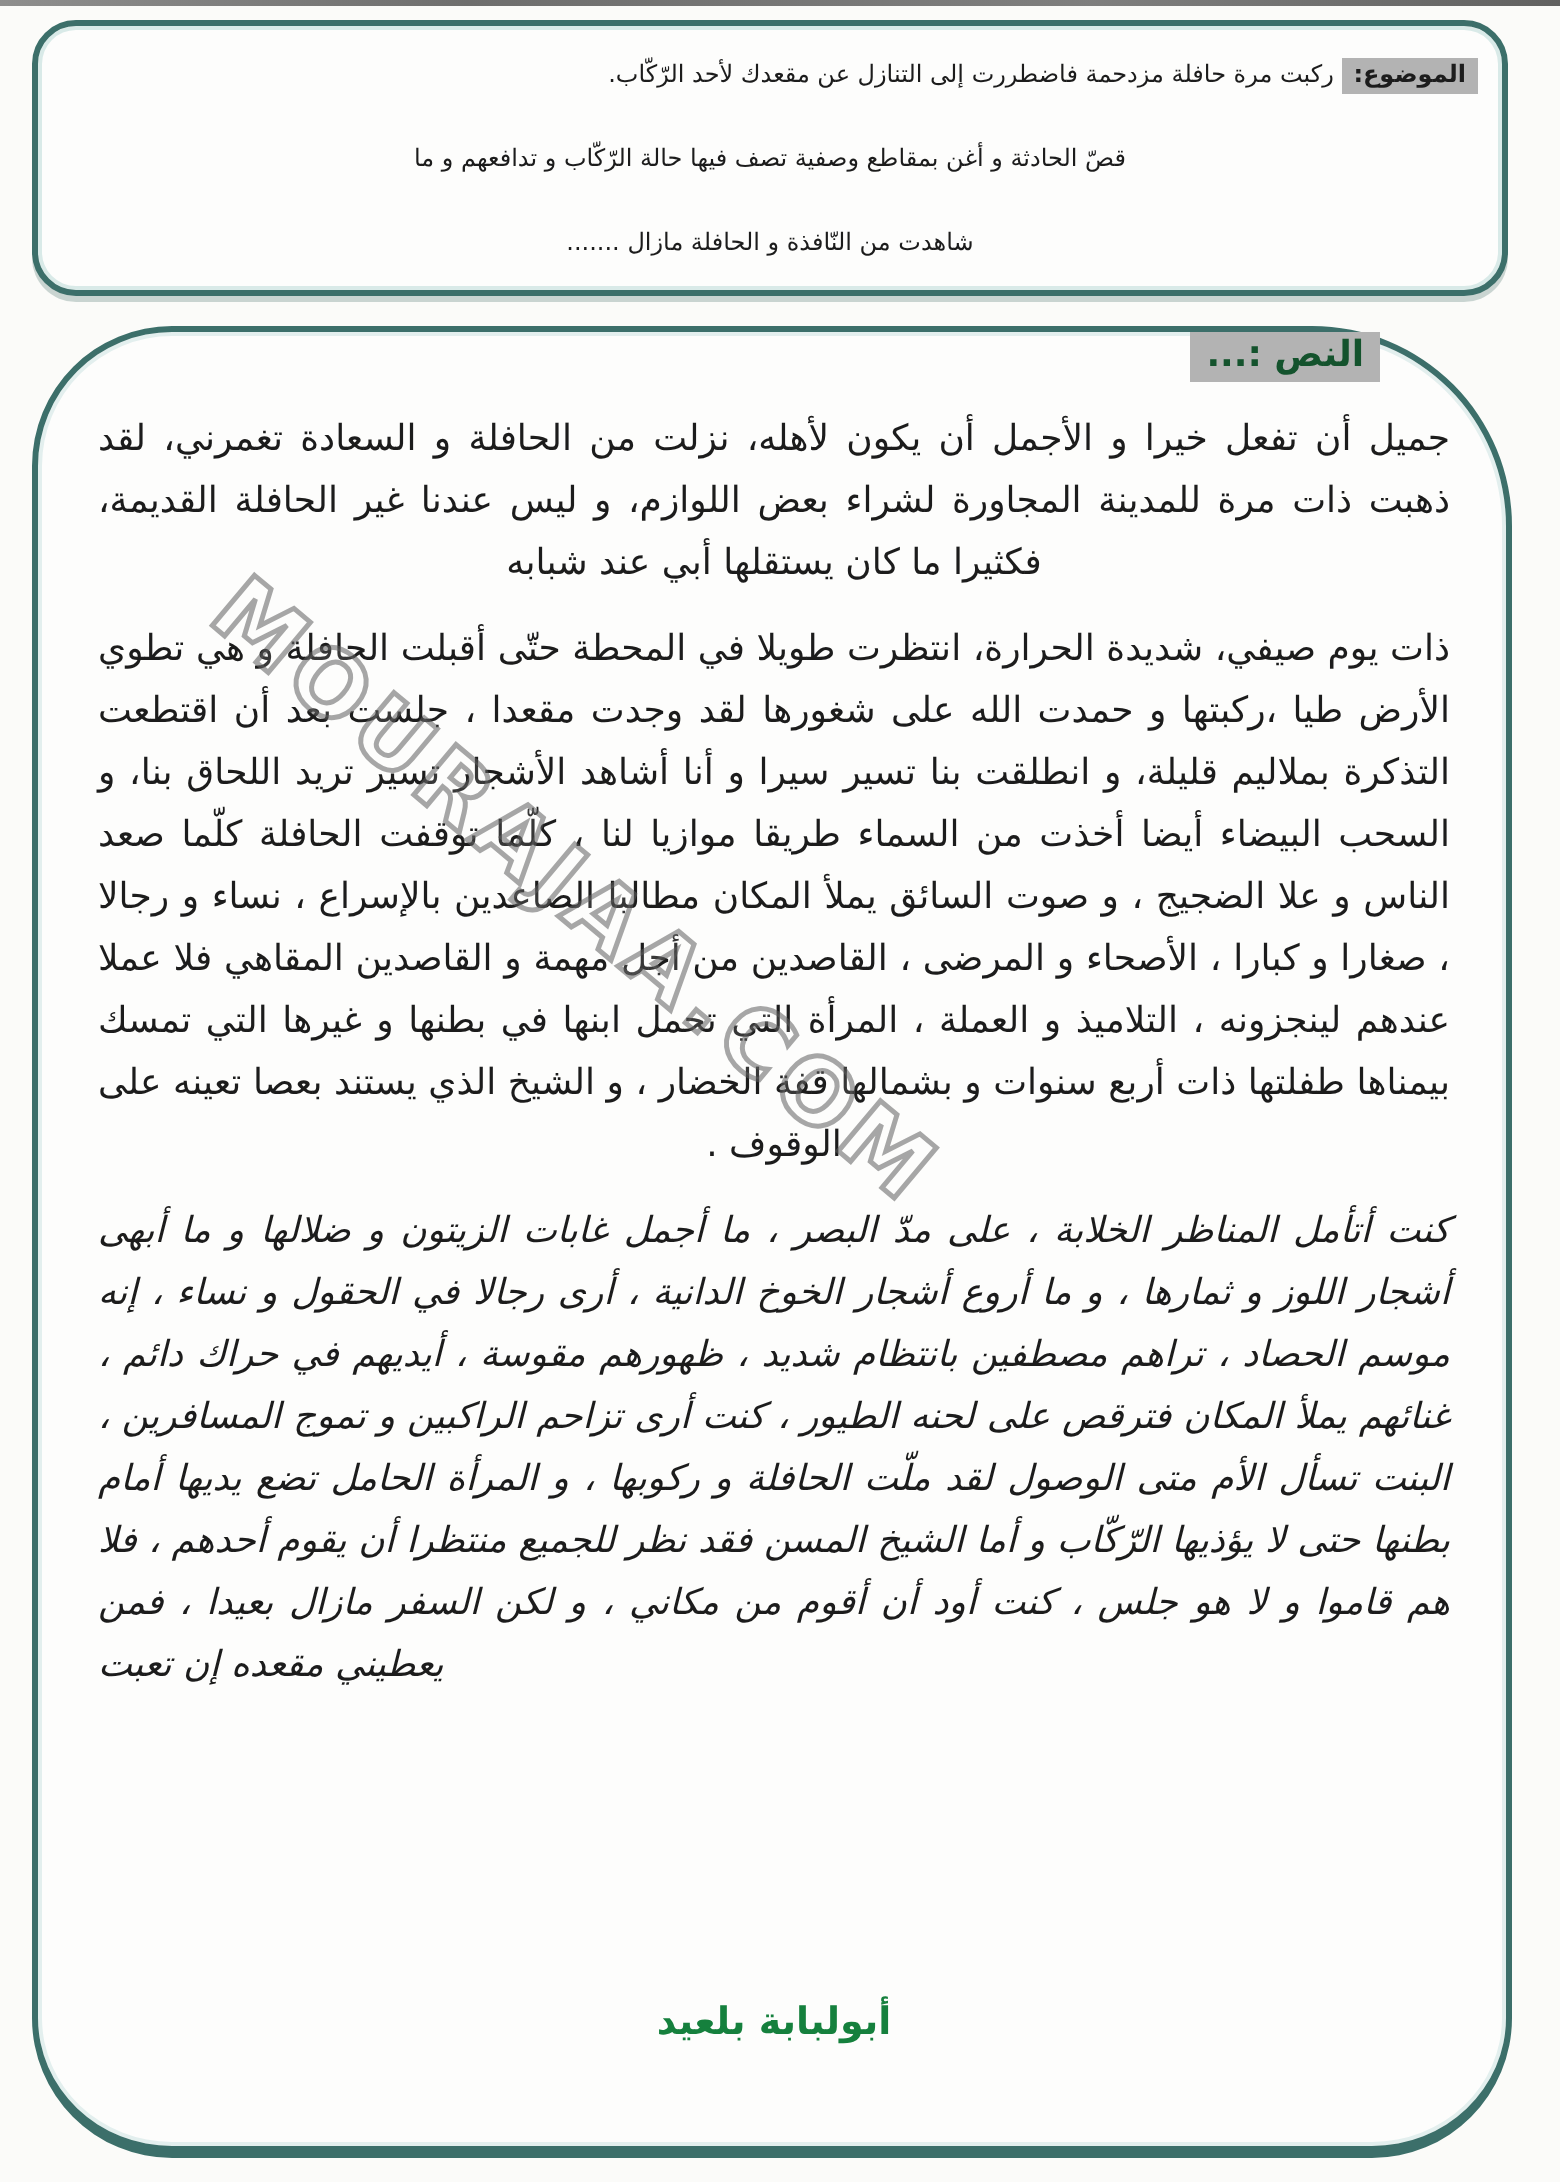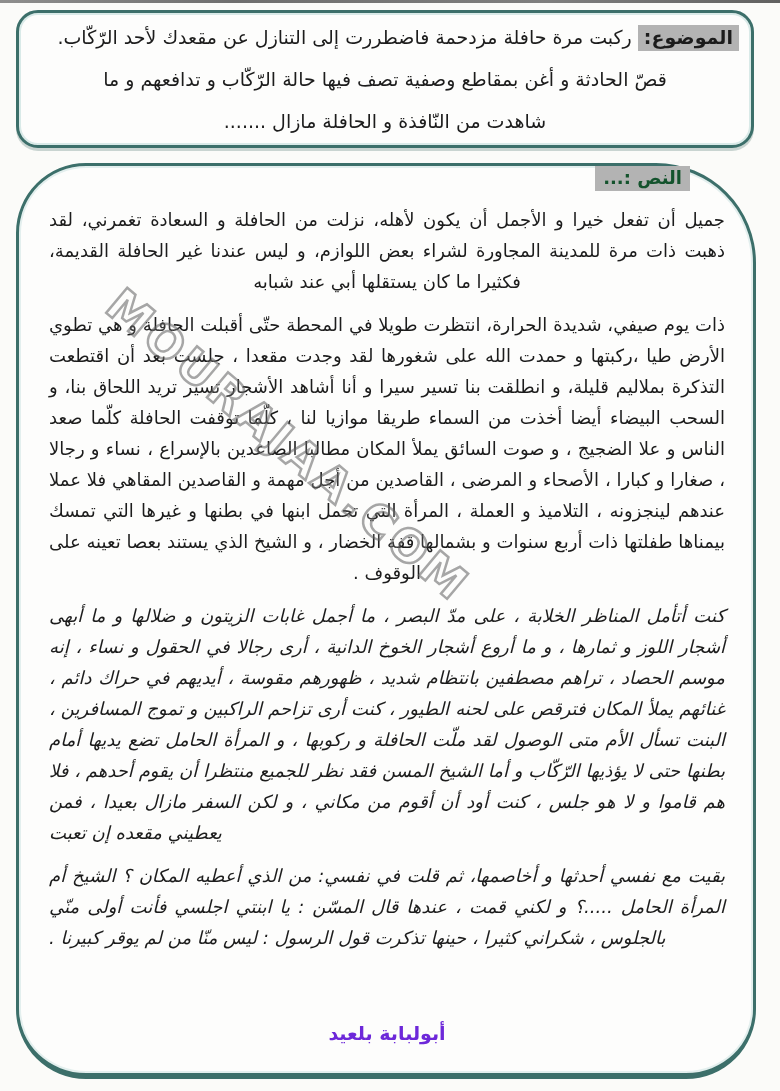--- a/index.html
+++ b/index.html
@@ -15,21 +15,21 @@
     opacity:.75;
   }
   
   .topic-box{
     position:absolute;left:16px;top:10px;width:738px;height:138px;
     border:3px solid #3c6f6a;border-radius:22px;background:#fdfdfc;
     box-shadow: inset 0 0 0 2px #d9eae8, 0 3px 0 rgba(110,140,135,.35);
     display:flex;flex-direction:column;justify-content:space-between;
     padding:12px 12px 12px 12px;box-sizing:border-box;
     direction:rtl;
-    font-size:19px;line-height:24px;font-weight:500;
+    font-size:12px;line-height:24px;font-weight:500;
   }
   .topic-line1{text-align:right;}
   .topic-line2{text-align:center;}
   .topic-line3{text-align:center;}
   .hl{
     background:#b3b3b3;
     padding:1px 6px 3px 6px;
     font-weight:700;
   }
   
@@ -54,22 +54,23 @@
     overflow:hidden;
   }
   .text-box p{
     margin:0 0 12px 0;
     text-align:justify;
   }
   .text-box p.last-center{text-align-last:center;}
   .text-box p.last-left{text-align-last:left;font-style:italic;}
   .signature{
     margin-top:auto;
+    margin-bottom:22px;
     text-align:center;
-    color:#6d28d9;
+    color:#15803d;
     font-weight:700;
     font-size:19px;
   }
   
   .watermark{
     position:absolute;left:130px;top:278px;z-index:8;
     transform:rotate(40deg);transform-origin:left top;
     font-size:45px;font-weight:800;letter-spacing:4px;
     color:rgba(255,255,255,0.12);
     -webkit-text-stroke:2.5px rgba(95,95,95,0.55);
@@ -91,17 +92,16 @@
   <div class="topic-line2">قصّ الحادثة و أغن بمقاطع وصفية تصف فيها حالة الرّكّاب و تدافعهم و ما</div>
   <div class="topic-line3">شاهدت من النّافذة و الحافلة مازال .......</div>
 </div>
 
 <div class="nass-label">النص :...</div>
 
 <div class="text-box">
   <p class="last-center">جميل أن تفعل خيرا و الأجمل أن يكون لأهله، نزلت من الحافلة و السعادة تغمرني، لقد ذهبت ذات مرة للمدينة المجاورة لشراء بعض اللوازم، و ليس عندنا غير الحافلة القديمة، فكثيرا ما كان يستقلها أبي عند شبابه</p>
   <p class="last-center">ذات يوم صيفي، شديدة الحرارة، انتظرت طويلا في المحطة حتّى أقبلت الحافلة و هي تطوي الأرض طيا ،ركبتها و حمدت الله على شغورها لقد وجدت مقعدا ، جلست بعد أن اقتطعت التذكرة بملاليم قليلة، و انطلقت بنا تسير سيرا و أنا أشاهد الأشجار تسير تريد اللحاق بنا، و السحب البيضاء أيضا أخذت من السماء طريقا موازيا لنا ، كلّما توقفت الحافلة كلّما صعد الناس و علا الضجيج ، و صوت السائق يملأ المكان مطالبا الصاعدين بالإسراع ،  نساء و رجالا ، صغارا و كبارا ، الأصحاء و المرضى ، القاصدين من أجل مهمة و القاصدين المقاهي فلا عملا عندهم لينجزونه ، التلاميذ و العملة ، المرأة التي تحمل ابنها في بطنها و غيرها التي تمسك بيمناها طفلتها ذات أربع سنوات و بشمالها قفة الخضار ، و الشيخ الذي يستند بعصا تعينه على الوقوف .</p>
   <p class="last-left">كنت أتأمل المناظر الخلابة ، على مدّ البصر ، ما أجمل غابات الزيتون و ضلالها و ما أبهى أشجار اللوز و ثمارها ، و ما أروع أشجار الخوخ الدانية ، أرى رجالا في الحقول و نساء ، إنه موسم الحصاد ، تراهم مصطفين بانتظام شديد ، ظهورهم مقوسة ، أيديهم في حراك دائم ، غنائهم يملأ المكان فترقص على لحنه الطيور ، كنت أرى تزاحم الراكبين و تموج المسافرين ، البنت تسأل الأم متى الوصول لقد ملّت الحافلة و ركوبها ، و المرأة الحامل تضع يديها أمام بطنها حتى لا يؤذيها الرّكّاب و أما الشيخ المسن فقد نظر للجميع منتظرا أن يقوم أحدهم ، فلا هم قاموا و لا هو جلس ، كنت أود أن أقوم من مكاني ، و لكن السفر مازال بعيدا ، فمن يعطيني مقعده إن تعبت</p>
-  <p class="last-left">بقيت مع نفسي أحدثها و أخاصمها، ثم قلت في نفسي: من الذي أعطيه المكان ؟ الشيخ أم المرأة الحامل .....؟ و لكني قمت ، عندها قال المسّن : يا ابنتي اجلسي  فأنت أولى منّي بالجلوس ، شكراني كثيرا ، حينها تذكرت قول الرسول : ليس منّا من لم يوقر كبيرنا .</p>
   <div class="signature">أبولبابة بلعيد</div>
 </div>
 
 <div class="watermark">MOURAJAA.COM</div>
 
 </body></html>

